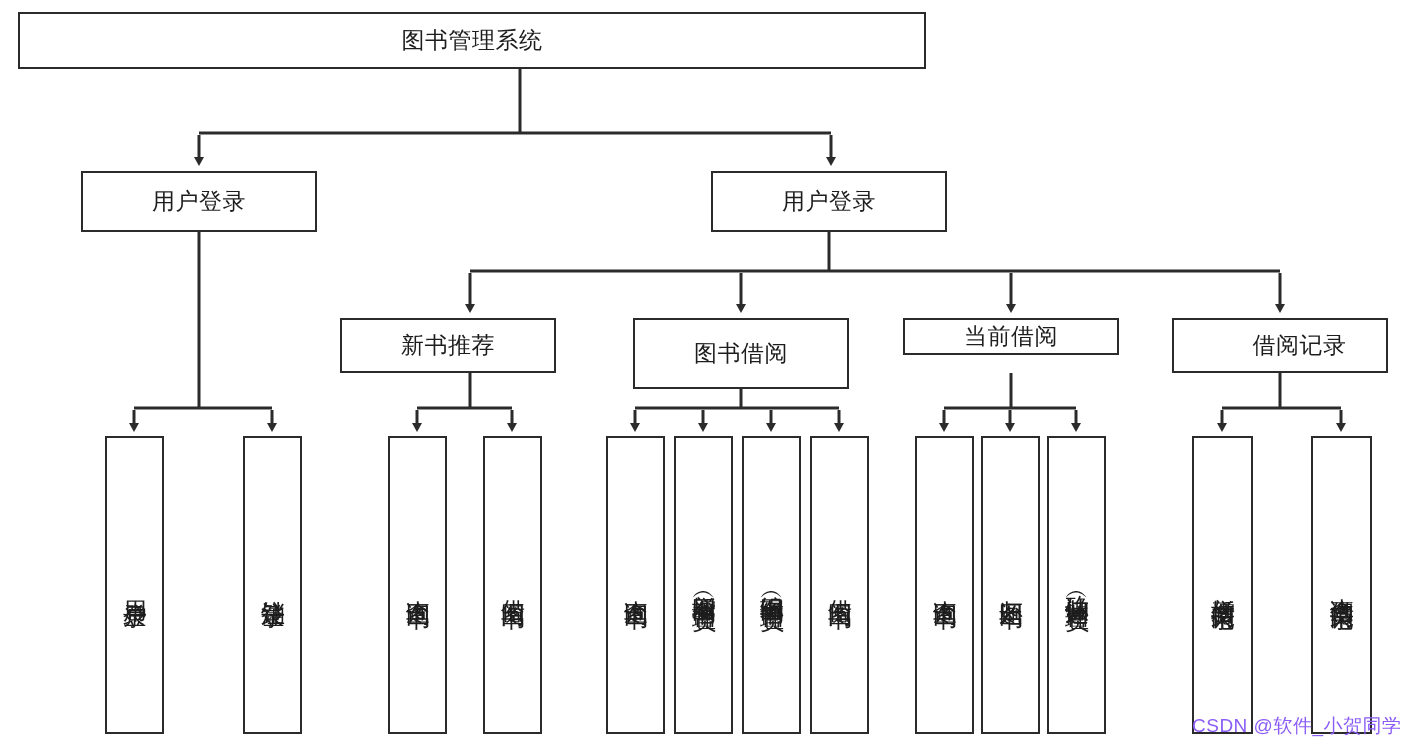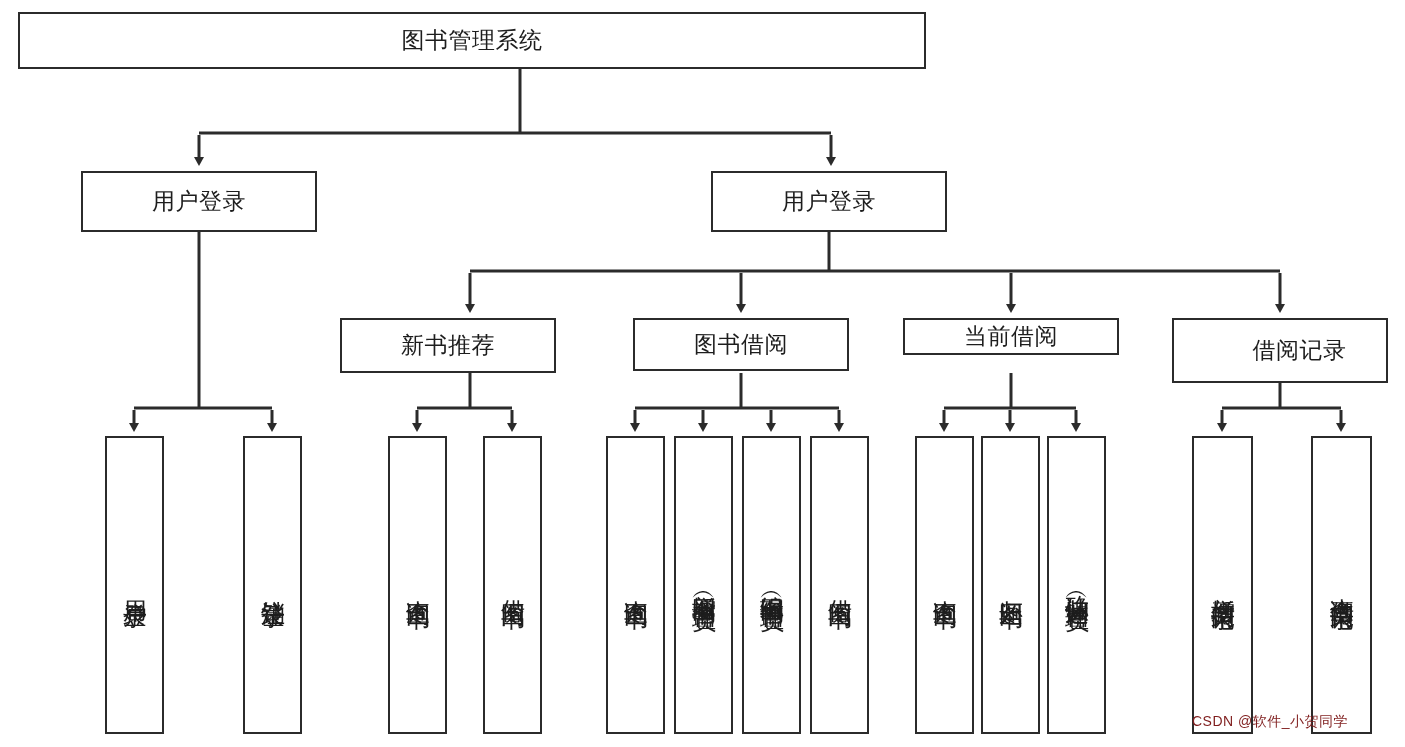--- a/index.html
+++ b/index.html
@@ -46,22 +46,22 @@
     writing-mode: vertical-rl;
     text-orientation: upright;
     font-size: 24px;
     line-height: 1.12;
     letter-spacing: 2px;
     color: #1d1d1d;
     white-space: nowrap;
   }
   .watermark {
     position: absolute;
-    font-size: 14px;
-    color: #7f1d1d;
+    font-size: 19px;
+    color: #8b5cf6;
     letter-spacing: 0.5px;
     white-space: nowrap;
     font-family: "Liberation Sans", "DejaVu Sans", sans-serif;
   }
 </style>
 </head>
 <body>
 
 <div id="canvas">
 
@@ -122,27 +122,27 @@
   <div class="node horiz" style="left: 81px; top: 171px; width: 236px; height: 61px;">
     <span>用户登录</span>
   </div>
   <div class="node horiz" style="left: 711px; top: 171px; width: 236px; height: 61px;">
     <span>用户登录</span>
   </div>
 
   <div class="node horiz" style="left: 340px; top: 318px; width: 216px; height: 55px;">
     <span>新书推荐</span>
   </div>
-  <div class="node horiz" style="left: 633px; top: 318px; width: 216px; height: 53px;">
+  <div class="node horiz" style="left: 633px; top: 318px; width: 216px; height: 71px;">
     <span>图书借阅</span>
   </div>
   <div class="node horiz" style="left: 903px; top: 318px; width: 216px; height: 37px;">
     <span>当前借阅</span>
   </div>
-  <div class="node horiz" style="left: 1172px; top: 318px; width: 216px; height: 65px; padding-left: 39px;">
+  <div class="node horiz" style="left: 1172px; top: 318px; width: 216px; height: 55px; padding-left: 39px;">
     <span>借阅记录</span>
   </div>
 
   <div class="node vert" style="left: 105px; top: 436px; width: 59px; height: 298px;">
     <span class="vlabel">用户登录</span>
   </div>
   <div class="node vert" style="left: 243px; top: 436px; width: 59px; height: 298px;">
     <span class="vlabel">注销登录</span>
   </div>
   <div class="node vert" style="left: 388px; top: 436px; width: 59px; height: 298px;">

